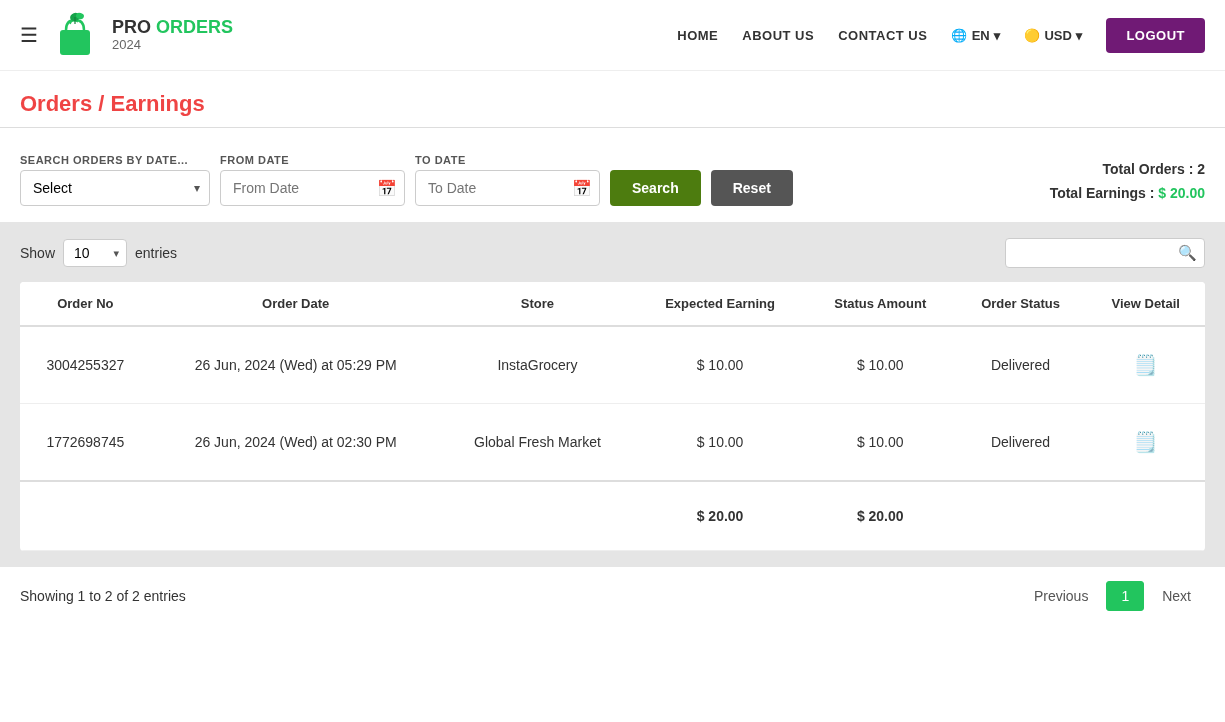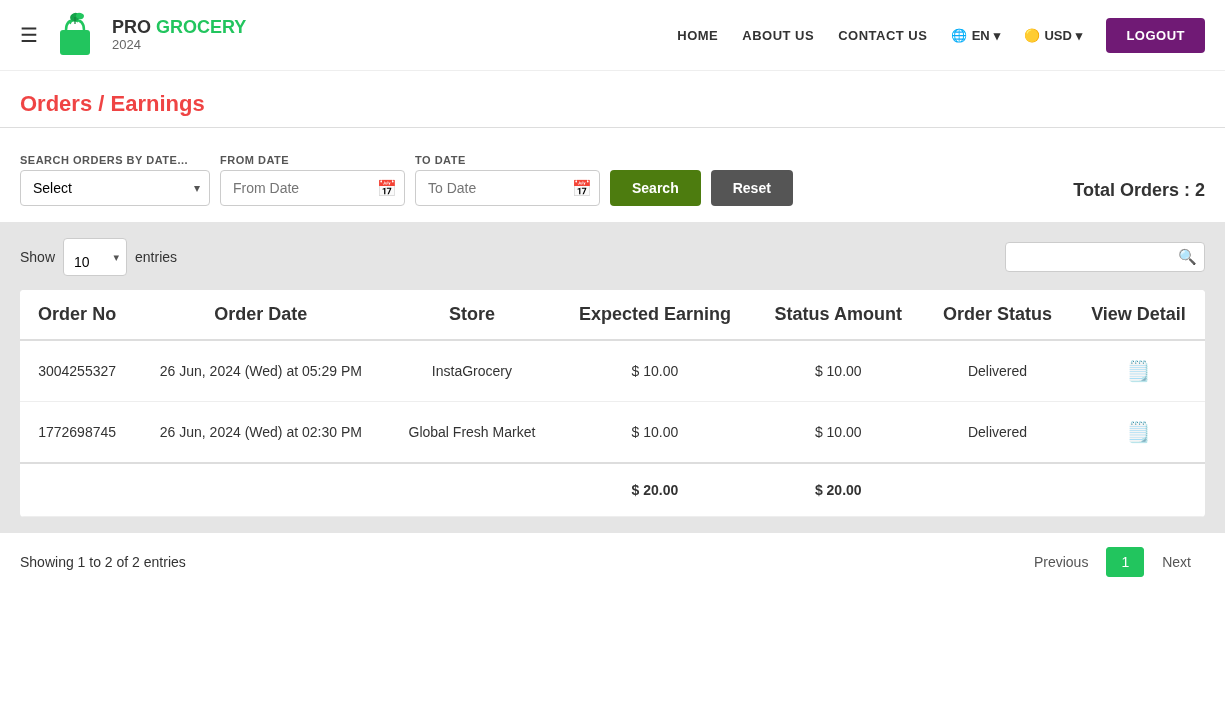--- a/index.html
+++ b/index.html
@@ -87,40 +87,40 @@
       background: #555; color: #fff;
       border: none; padding: 10px 22px;
       border-radius: 4px; cursor: pointer;
       font-size: 14px; font-weight: bold;
     }
     .totals-box {
       margin-left: auto;
       text-align: right;
       line-height: 1.7;
     }
-    .totals-box .total-line { font-size: 18px; color: #333; }
+    .totals-box .total-line { font-size: 14px; color: #333; }
     .totals-box .total-line span.label { font-weight: bold; }
     .totals-box .total-line span.value { color: #22c55e; font-weight: bold; }
     .totals-box .total-line span.count { font-weight: bold; }
 
     
     .table-section {
       background: #e5e5e5;
       padding: 16px 20px;
       margin: 0 0 0;
     }
     .table-controls {
       display: flex; align-items: center; justify-content: space-between;
       margin-bottom: 14px;
     }
     .show-entries { display: flex; align-items: center; gap: 8px; font-size: 14px; }
     .entries-select-wrapper { position: relative; }
     .entries-select {
       appearance: none;
-      padding: 15px 28px 5px 10px;
+      padding: 5px 28px 5px 10px;
       border: 1px solid #ccc; border-radius: 4px;
       background: #fff; font-size: 14px; cursor: pointer;
     }
     .entries-arrow {
       position: absolute; right: 8px; top: 50%; transform: translateY(-50%);
       pointer-events: none; font-size: 11px; color: #555;
     }
     .search-box-wrapper { position: relative; }
     .table-search-input {
       padding: 6px 36px 6px 10px;
@@ -136,27 +136,27 @@
     .data-table {
       width: 100%; border-collapse: collapse;
       background: #fff; border-radius: 4px; overflow: hidden;
     }
     .data-table thead tr {
       background: #fff;
       border-bottom: 2px solid #ddd;
     }
     .data-table th {
       padding: 14px 12px; text-align: center;
-      font-size: 18px; font-weight: bold; color: #333;
+      font-size: 13px; font-weight: bold; color: #333;
     }
     .data-table tbody tr {
       border-bottom: 1px solid #eee;
     }
     .data-table td {
-      padding: 18px 12px; text-align: center;
+      padding: 26px 12px; text-align: center;
       font-size: 14px; color: #333;
     }
     .order-no { color: #333; }
     .order-date { color: #f59e0b; }
     .store-name { color: #22c55e; }
     .amount { color: #333; }
     .status-delivered { color: #f97316; font-weight: 500; }
     .view-icon { font-size: 18px; color: #888; cursor: pointer; }
     .total-row td { font-weight: bold; color: #333; border-top: 2px solid #ddd; }
 
@@ -192,21 +192,21 @@
         <rect x="10" y="20" width="30" height="25" rx="3" fill="#22c55e"></rect>
         <path d="M16 20 Q16 10 25 10 Q34 10 34 20" stroke="#22c55e" stroke-width="2.5" fill="none"></path>
         <path d="M20 14 Q22 8 28 12" stroke="#22c55e" stroke-width="1.5" fill="none"></path>
 
         <ellipse cx="25" cy="7" rx="5" ry="4" fill="#16a34a" transform="rotate(-20 25 7)"></ellipse>
         <ellipse cx="30" cy="6" rx="4" ry="3" fill="#22c55e" transform="rotate(15 30 6)"></ellipse>
         <line x1="25" y1="7" x2="25" y2="14" stroke="#15803d" stroke-width="1.2"></line>
       </svg>
     </div>
     <div class="logo-text">
-      <span class="logo-pro">PRO<span> GROCERY</span></span>
+      <span class="logo-pro">PRO<span> ORDERS</span></span>
       <span class="logo-year">2024</span>
     </div>
   </div>
 
   <div class="header-nav">
     <a href="#" class="nav-link">HOME</a>
     <a href="#" class="nav-link">ABOUT US</a>
     <a href="#" class="nav-link">CONTACT US</a>
     <button class="lang-btn">
       <span>🌐</span>
@@ -256,20 +256,24 @@
     </div>
   </div>
 
   <button class="search-btn">Search</button>
   <button class="reset-btn">Reset</button>
 
   <div class="totals-box">
     <div class="total-line">
       <span class="label">Total Orders : </span>
       <span class="count">2</span>
+    </div>
+    <div class="total-line">
+      <span class="label">Total Earnings : </span>
+      <span class="value">$ 20.00</span>
     </div>
   </div>
 </div>
 
 <div class="table-section">
   <div class="table-controls">
     <div class="show-entries">
       <span>Show</span>
       <div class="entries-select-wrapper">
         <select class="entries-select">

